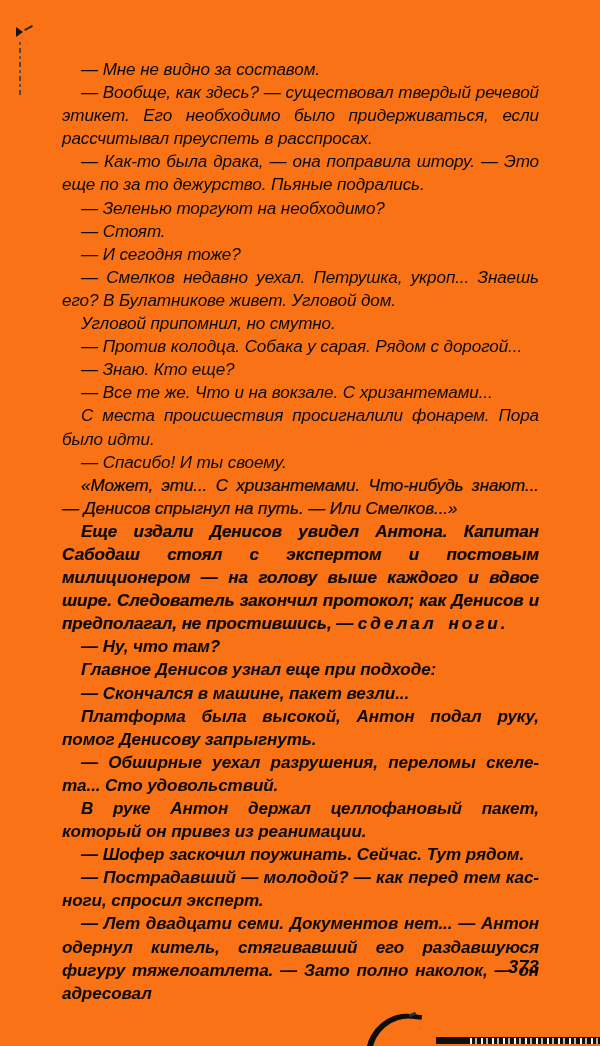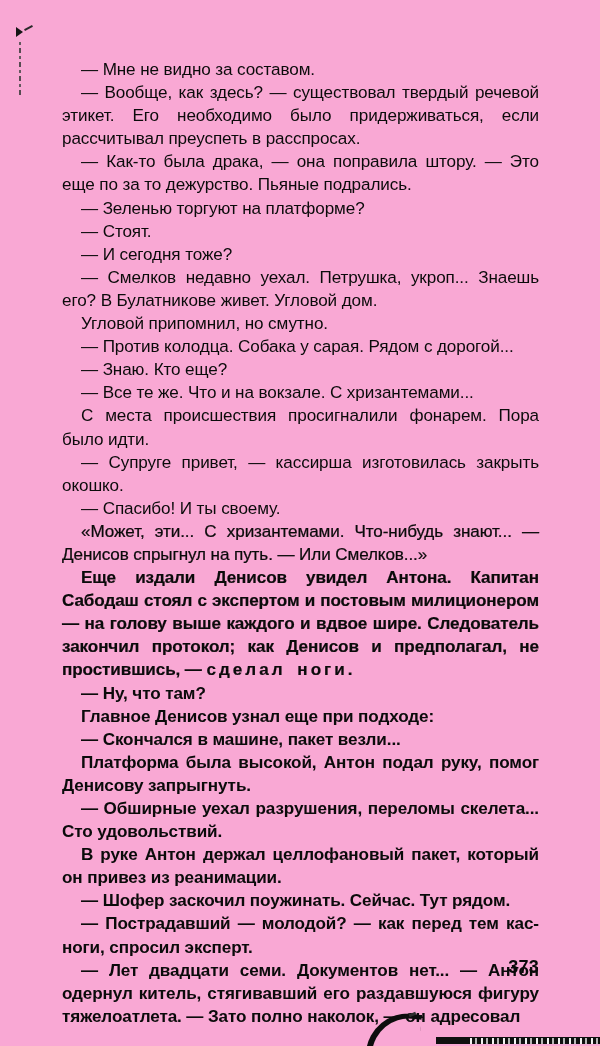--- a/index.html
+++ b/index.html
@@ -5,23 +5,24 @@
   html, body {
     margin: 0;
     padding: 0;
     background: #ffffff;
   }
 
   #page {
     position: relative;
     width: 600px;
     height: 1046px;
-    background: #f9a8d4;
+    background: #f97316;
     overflow: hidden;
     font-family: "Liberation Sans", "DejaVu Sans", sans-serif;
+    font-style: italic;
     -webkit-font-smoothing: none;
   }
 
   
   #gutter-blot {
     position: absolute;
     left: 16px;
     top: 27px;
     width: 0;
     height: 0;
@@ -148,30 +149,29 @@
 <div id="page">
 
   <div id="gutter-blot"></div>
   <div id="gutter-tick"></div>
   <div id="gutter-line"></div>
 
   <div id="text-column">
       <p class="para ink-light">— Мне не видно за составом.</p>
       <p class="para ink-light">— Вообще, как здесь? — существовал твердый рече­вой этикет. Его необходимо было придерживаться, если рассчитывал преуспеть в расспросах.</p>
       <p class="para ink-light">— Как-то была драка, — она поправила штору. — Это еще по за то дежурство. Пьяные подрались.</p>
-      <p class="para ink-light">— Зеленью торгуют на платформе?</p>
+      <p class="para ink-light">— Зеленью торгуют на необходимо?</p>
       <p class="para ink-light">— Стоят.</p>
       <p class="para ink-light">— И сегодня тоже?</p>
       <p class="para ink-light">— Смелков недавно уехал. Петрушка, укроп... Знаешь его? В Булатникове живет. Угловой дом.</p>
       <p class="para ink-light">Угловой припомнил, но смутно.</p>
       <p class="para ink-light">— Против колодца. Собака у сарая. Рядом с дорогой...</p>
       <p class="para ink-light">— Знаю. Кто еще?</p>
       <p class="para ink-light">— Все те же. Что и на вокзале. С хризантемами...</p>
       <p class="para ink-light">С места происшествия просигналили фонарем. Пора было идти.</p>
-      <p class="para ink-light">— Супруге привет, — кассирша изготовилась закрыть окошко.</p>
       <p class="para ink-light">— Спасибо! И ты своему.</p>
       <p class="para ink-mid">«Может, эти... С хризантемами. Что-нибудь знают... — Денисов спрыгнул на путь. — Или Смелков...»</p>
       <p class="para ink-heavy"><span>Еще издали Денисов увидел Антона. Капитан Сабодаш стоял с экспертом и постовым милиционером — на голо­ву выше каждого и вдвое шире. Следователь закончил протокол; как Денисов и предполагал, не простившись, — </span><span class="spaced">сделал ноги.</span></p>
       <p class="para ink-semi">— Ну, что там?</p>
       <p class="para ink-semi">Главное Денисов узнал еще при подходе:</p>
       <p class="para ink-semi">— Скончался в машине, пакет везли...</p>
       <p class="para ink-semi">Платформа была высокой, Антон подал руку, помог Денисову запрыгнуть.</p>
       <p class="para ink-semi">— Обширные уехал разрушения, переломы скеле­та... Сто удовольствий.</p>
       <p class="para ink-semi">В руке Антон держал целлофановый пакет, который он привез из реанимации.</p>
       <p class="para ink-semi">— Шофер заскочил поужинать. Сейчас. Тут рядом.</p>

